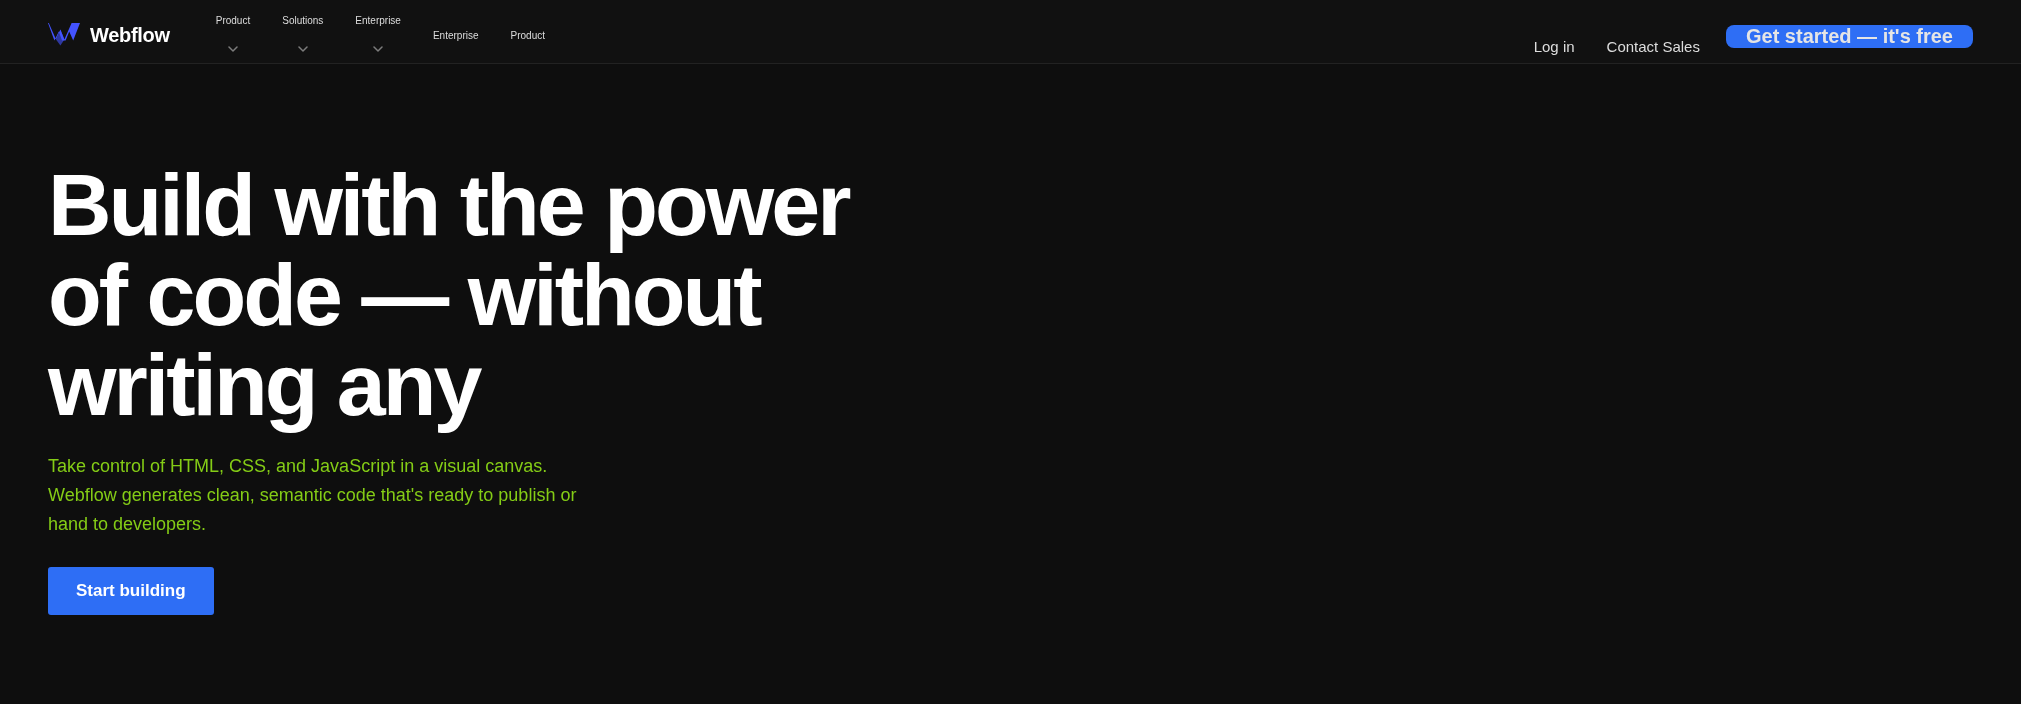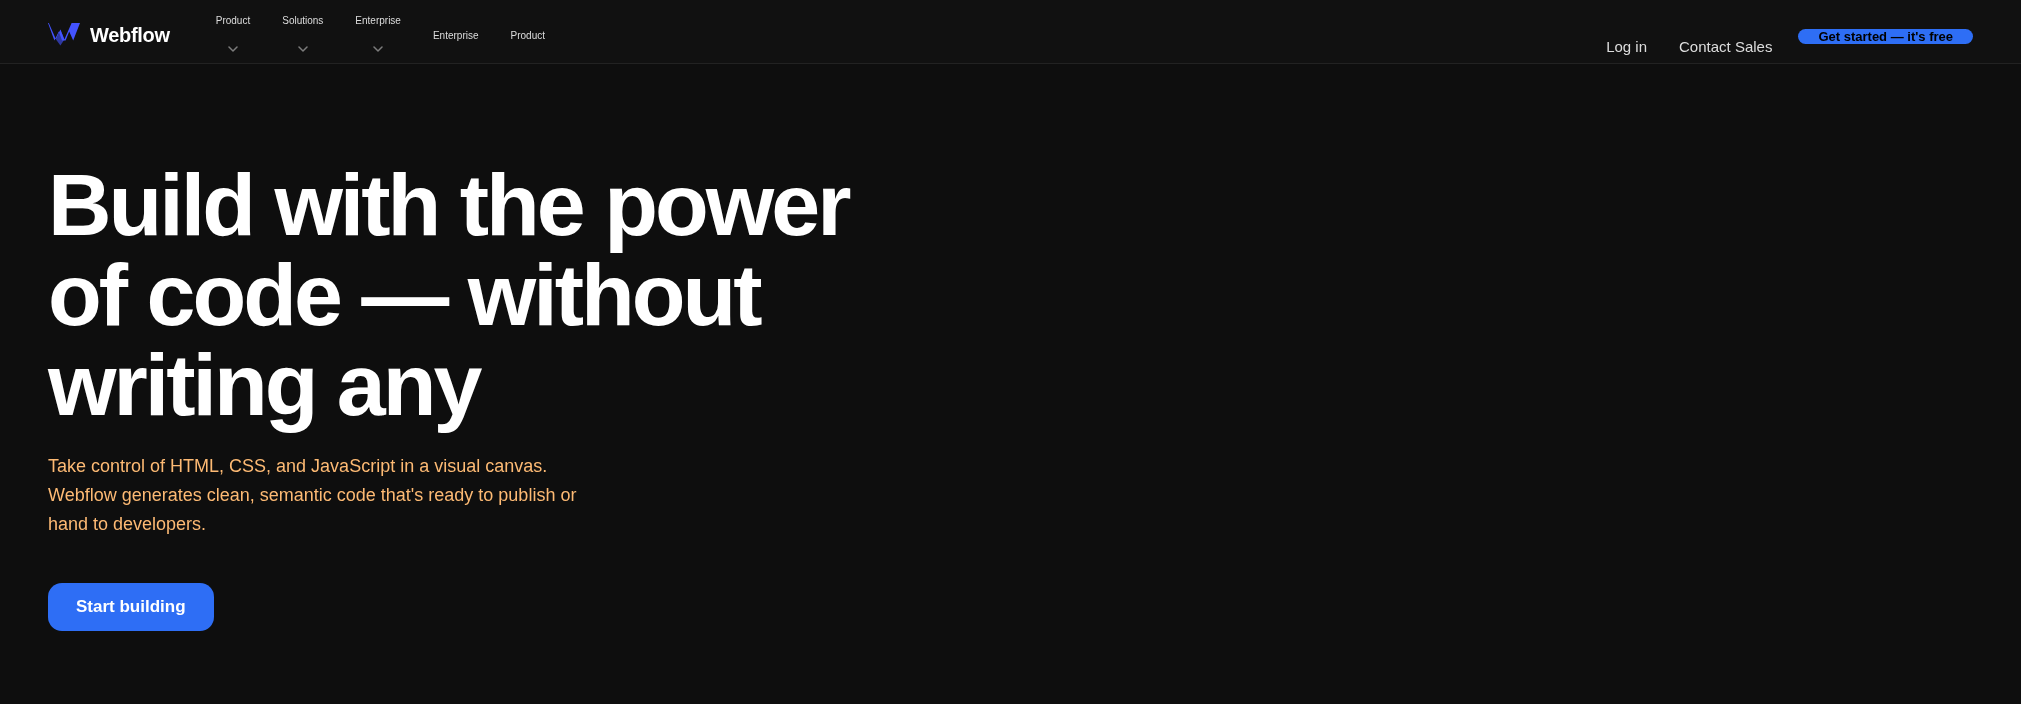--- a/index.html
+++ b/index.html
@@ -93,25 +93,25 @@
       font-size: 15px;
       cursor: pointer;
       border-radius: 6px;
       transition: background 0.15s;
       text-decoration: none;
       margin-top: 20px;
     }
 
     .btn-cta {
       background: #2e6ef5;
-      color: #000000;
+      color: #e5e5e5;
       border: none;
       border-radius: 8px;
       padding: 0 20px;
-      font-size: 13px;
+      font-size: 20px;
       font-weight: 600;
       cursor: pointer;
       margin-left: 8px;
       white-space: nowrap;
       transition: background 0.15s;
     }
 
     
     .hero {
       max-width: 960px;
@@ -123,30 +123,30 @@
       font-weight: 800;
       line-height: 1.02;
       letter-spacing: -3px;
       color: #ffffff;
       margin-bottom: 23px;
     }
 
     .hero-sub {
       font-size: 18px;
       line-height: 1.6;
-      color: #fdba74;
+      color: #84cc16;
       max-width: 540px;
-      margin-bottom: 44px;
+      margin-bottom: 28px;
     }
 
     .btn-start {
       background: #2e6ef5;
       color: #fff;
       border: none;
-      border-radius: 14px;
+      border-radius: 3px;
       padding: 14px 28px;
       font-size: 17px;
       font-weight: 600;
       cursor: pointer;
       transition: background 0.15s;
       display: inline-block;
     }
   </style>
 </head>
 <body>

